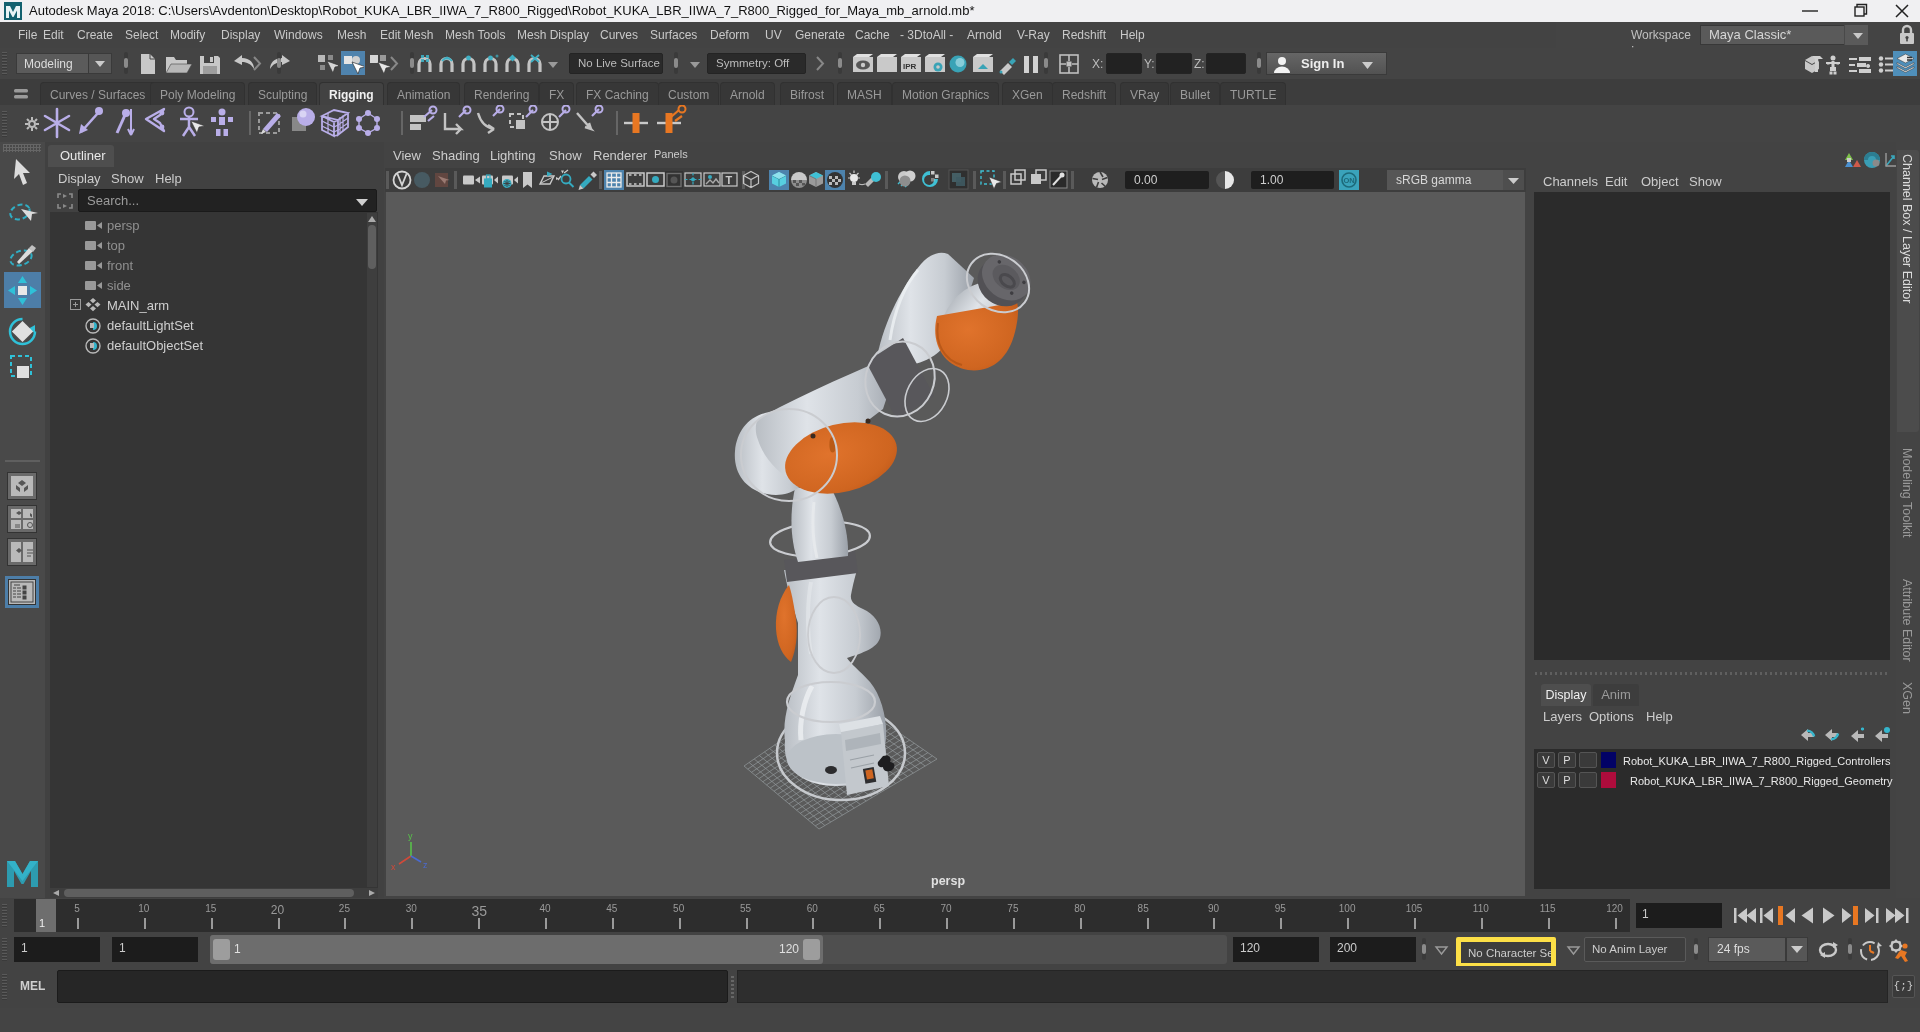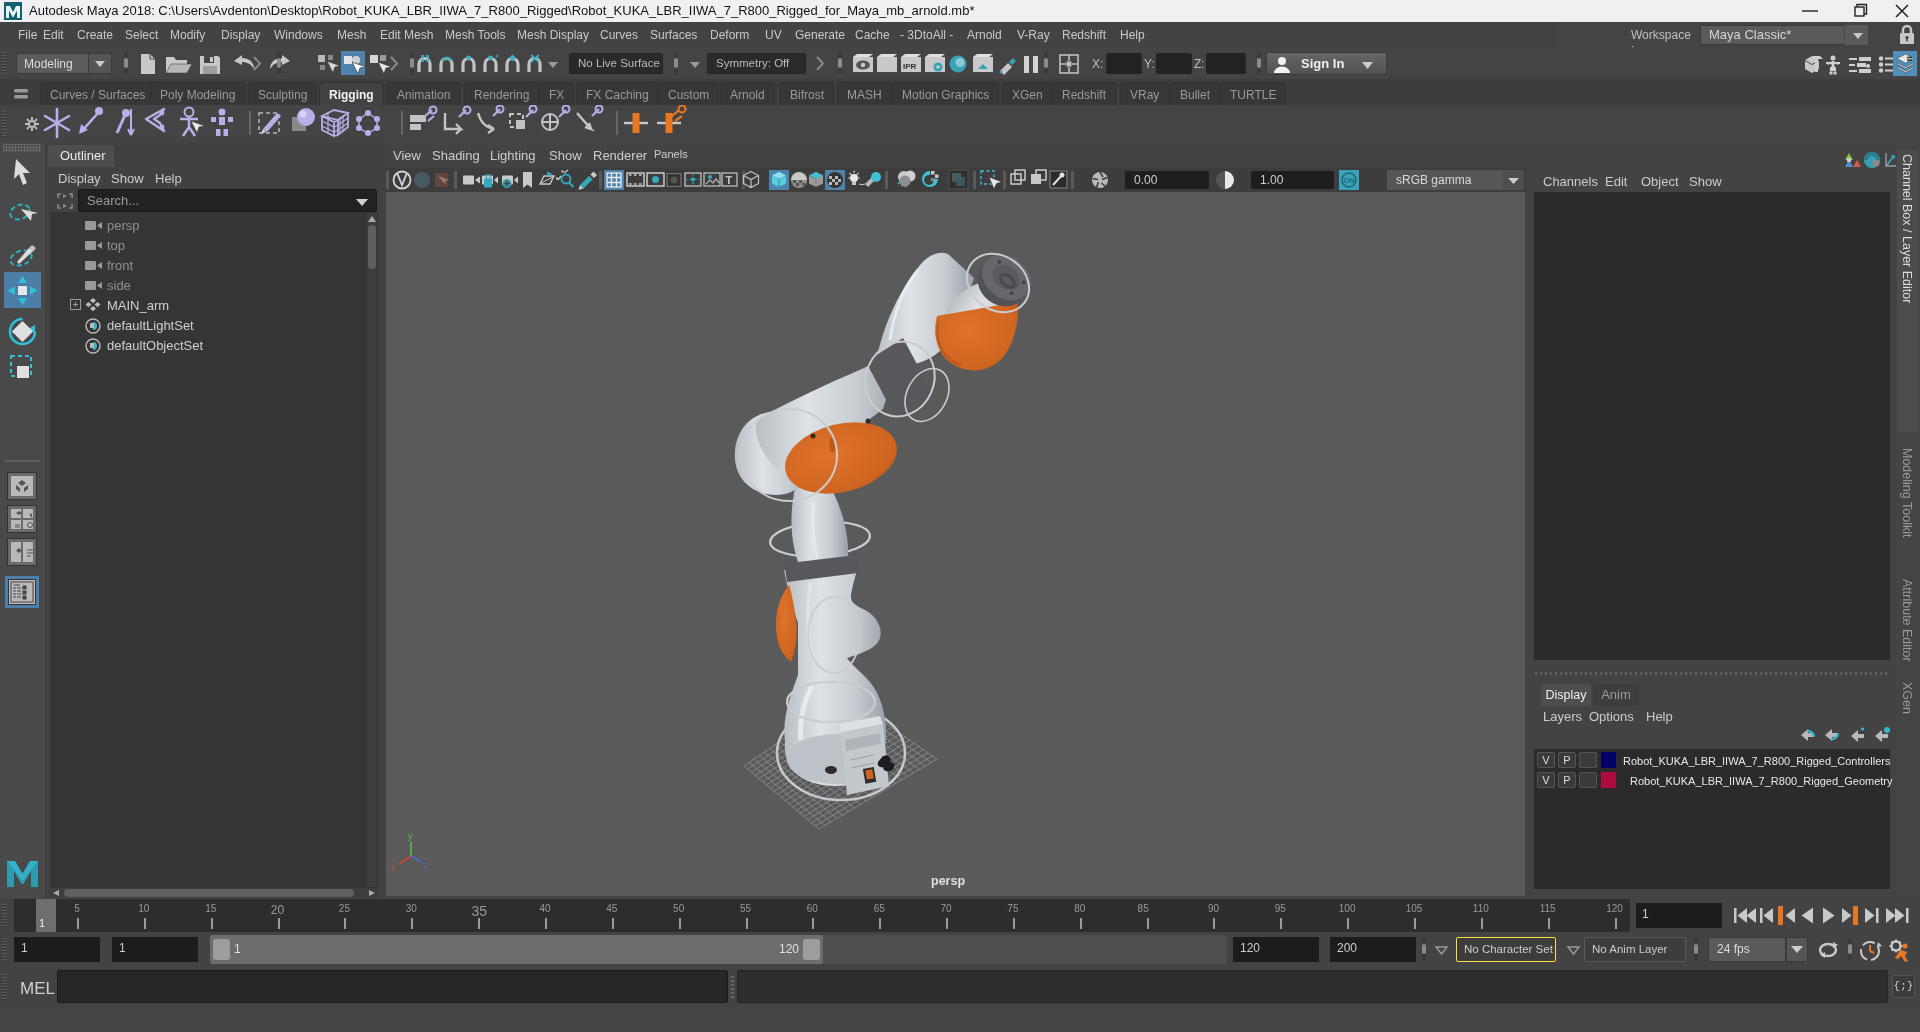--- a/index.html
+++ b/index.html
@@ -1058,21 +1058,21 @@
         <span class="txt" style="left:24px;top:7px;color:#e0e0e0;font-size:12px">1</span>
         <span class="txt" style="right:24px;top:7px;color:#e0e0e0;font-size:12px">120</span>
       </div>
     </div>
     <div class="abs" style="left:1233px;top:4px;width:86px;height:25px;background:#1c1c1c;color:#ccc;font-size:12px;padding:4px 0 0 7px">120</div>
     <div class="abs" style="left:1330px;top:4px;width:86px;height:25px;background:#1c1c1c;color:#ccc;font-size:12px;padding:4px 0 0 7px">200</div>
     <div class="vsep" style="left:1422px;top:5px"></div>
     <svg class="abs" style="left:1434px;top:12px" width="16" height="11">
         <path d="M2 2 L13 2 L7.5 9 Z" fill="none" stroke="#9a9a9a" stroke-width="1.4"></path>
       </svg>
-    <div class="abs" style="left:1456px;top:4px;width:100px;height:25px;background:#3d3d3d;border:1px solid #fde047;border-radius:2px;color:#ccc;font-size:11.5px;white-space:nowrap;overflow:hidden;padding:5px 0 16px 7px">No Character Set</div>
+    <div class="abs" style="left:1456px;top:4px;width:100px;height:25px;background:#3d3d3d;border:5px solid #fde047;border-radius:2px;color:#ccc;font-size:11.5px;white-space:nowrap;overflow:hidden;padding:5px 0 16px 7px">No Character Set</div>
     <svg class="abs" style="left:1566px;top:12px" width="16" height="11">
         <path d="M2 2 L13 2 L7.5 9 Z" fill="none" stroke="#9a9a9a" stroke-width="1.4"></path>
       </svg>
     <div class="abs" style="left:1584px;top:4px;width:102px;height:25px;background:#3d3d3d;border:1px solid #5a5a5a;border-radius:2px;color:#ccc;font-size:11.5px;white-space:nowrap;overflow:hidden;padding:5px 0 0 7px">No Anim Layer</div>
     <div class="vsep" style="left:1694px;top:5px"></div>
     <div class="abs" style="left:1708px;top:4px;width:78px;height:25px;background:#5a5a5a;border:1px solid #3a3a3a;color:#ddd;font-size:12px;padding:4px 0 0 8px">24 fps</div>
     <div class="abs" style="left:1786px;top:4px;width:22px;height:25px;background:#565656;border:1px solid #3a3a3a"><svg width="20" height="23">
           <path d="M4 8 L16 8 L10 15 Z" fill="#ccc"></path>
         </svg></div>
     <svg class="abs" style="left:1816px;top:8px" width="26" height="18" viewBox="0 0 26 18">
@@ -1091,20 +1091,20 @@
           <path d="M8 1.5 v2 M8 12.5 v2 M1.5 8 h2 M12.5 8 h2 M3.5 3.5 l1.5 1.5 M11 11 l1.5 1.5 M12.5 3.5 L11 5 M5 11 l-1.5 1.5"></path>
         </g>
         <g fill="#e87722">
           <circle cx="17" cy="8" r="2.6"></circle>
           <path d="M13 12 l6 2 l-2 4 l3 5 l-3 1 l-4 -6 l-3 3 l-3 -1 l4 -6 Z"></path>
         </g>
       </svg>
   </div>
   <div id="melline" class="abs">
     <div class="grip" style="left:2px;top:8px;height:26px"></div>
-    <span class="txt" style="left:20px;top:13px;color:#d0d0d0;font-size:17px;font-weight:normal">MEL</span>
+    <span class="txt" style="left:20px;top:13px;color:#d0d0d0;font-size:12px;font-weight:bold">MEL</span>
     <div class="abs" style="left:57px;top:4px;width:671px;height:33px;background:#262626;border:1px solid #1b1b1b;border-radius:2px"></div>
     <div class="abs" style="left:731px;top:10px;width:3px;height:22px;background:repeating-linear-gradient(to bottom,#666 0 2px,transparent 2px 4px)"></div>
     <div class="abs" style="left:737px;top:4px;width:1151px;height:33px;background:#2e2e2e;border:1px solid #252525"></div>
     <div class="abs" style="left:1892px;top:9px;width:23px;height:23px;background:#3a3a3a;border:1px solid #555;border-radius:2px;color:#ccc;font-size:11px;text-align:center;padding-top:4px;font-family:'Liberation Mono',monospace">{;}</div>
   </div>
 
 </div>
 
 </body></html>

